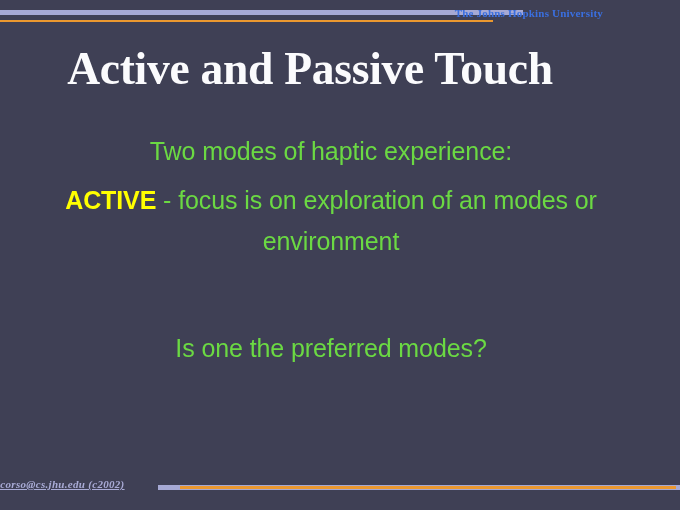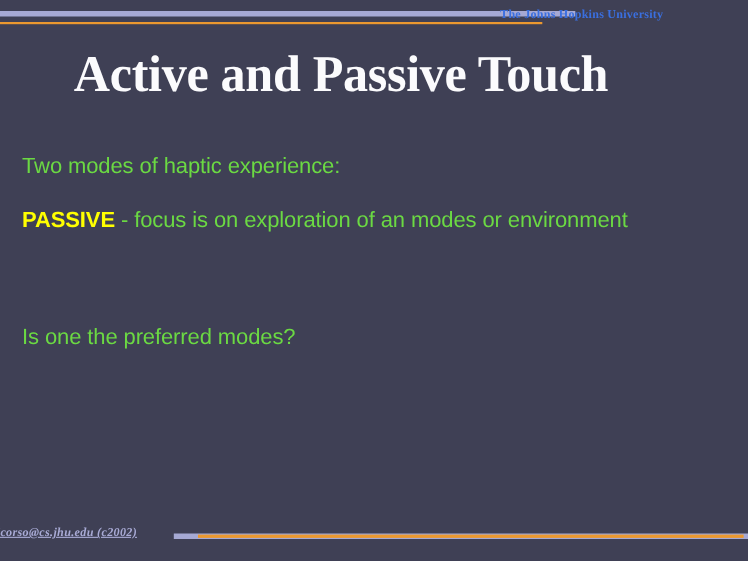--- a/index.html
+++ b/index.html
@@ -66,25 +66,26 @@
   }
 
   
   .body-block {
     position: absolute;
     left: 20px;
     top: 131px;
     width: 622px;
   }
   .para {
-    font-size: 20px;
+    font-size: 25px;
     line-height: 41px;
     color: #6bd943;
     margin: 0 0 8px 0;
     letter-spacing: -0.1px;
+    text-align: center;
   }
   .kw {
     color: #ffff00;
     font-weight: bold;
   }
   .spacer-line {
     height: 58px;
   }
 
   
@@ -130,21 +131,21 @@
 
   <div class="title">Active and Passive Touch</div>
 
   <div class="body-block">
 
     <p class="para">
       <span>Two modes of haptic experience:</span>
     </p>
 
     <p class="para">
-      <span class="kw">PASSIVE</span><span> - focus is on exploration of an modes or environment</span>
+      <span class="kw">ACTIVE</span><span> - focus is on exploration of an modes or environment</span>
     </p>
 
 
     <div class="spacer-line"></div>
 
     <p class="para">
       <span>Is one the preferred modes?</span>
     </p>
 
   </div>

